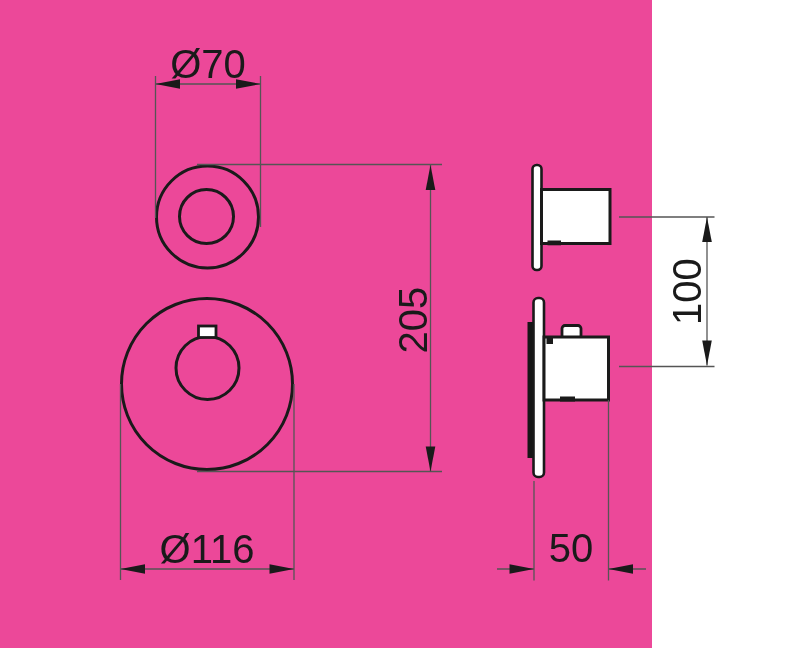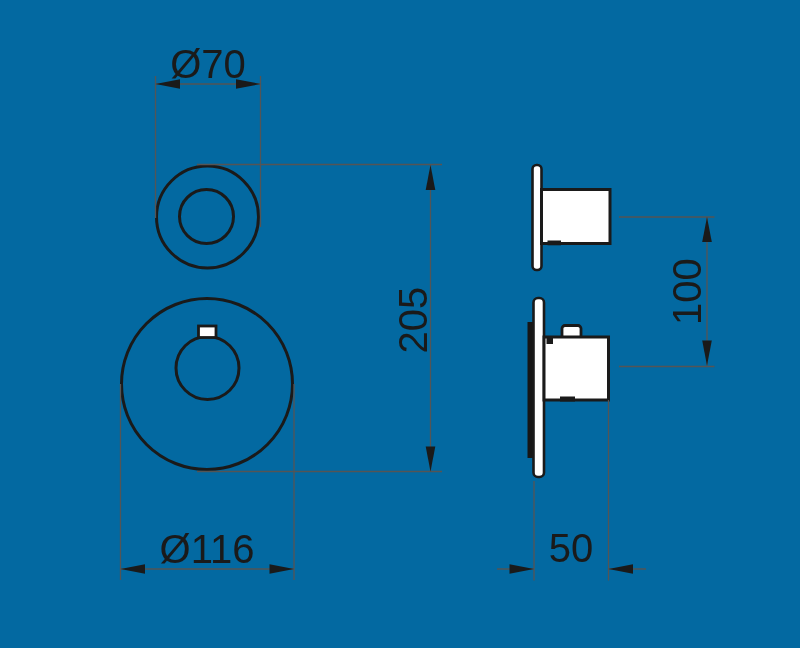--- a/index.html
+++ b/index.html
@@ -2,23 +2,23 @@
 <html><head>
 <meta charset="utf-8">
 <style>
   html, body {
     margin: 0;
     padding: 0;
     background: #ffffff;
   }
   .drawing-canvas {
     position: relative;
-    width: 800px;
+    width: 652px;
     height: 648px;
-    background: #0369a1;
+    background: #ec4899;
     font-family: "Liberation Sans", "DejaVu Sans", sans-serif;
   }
   svg { display: block; }
   text {
     font-family: "Liberation Sans", "DejaVu Sans", sans-serif;
     fill: #1a1a1a;
   }
   .dim-label { font-size: 40px; }
   .outline { stroke: #1a1a1a; fill: none; }
   .thin    { stroke: #555555; stroke-width: 1.3; fill: none; }

